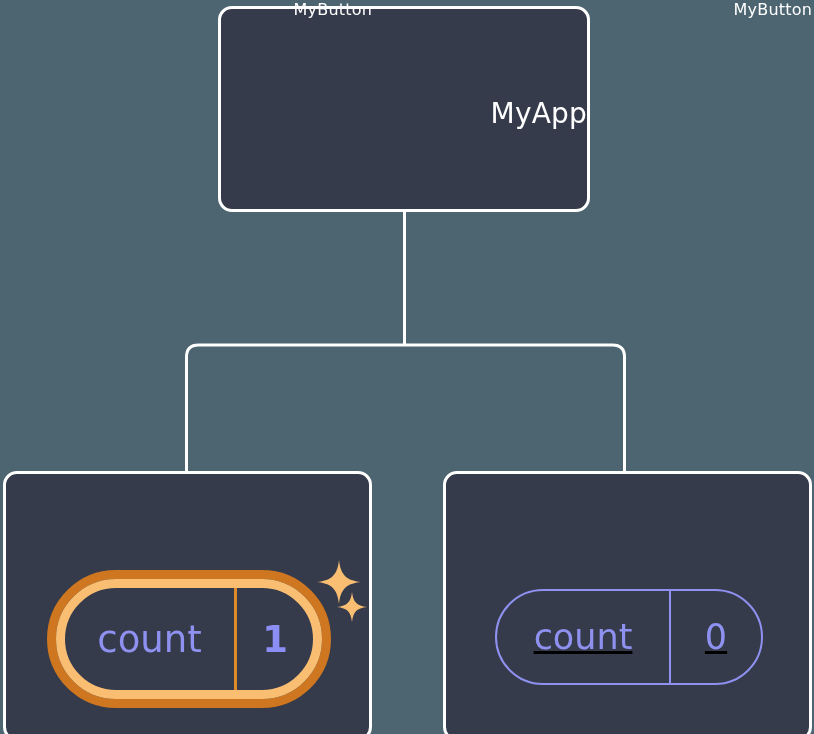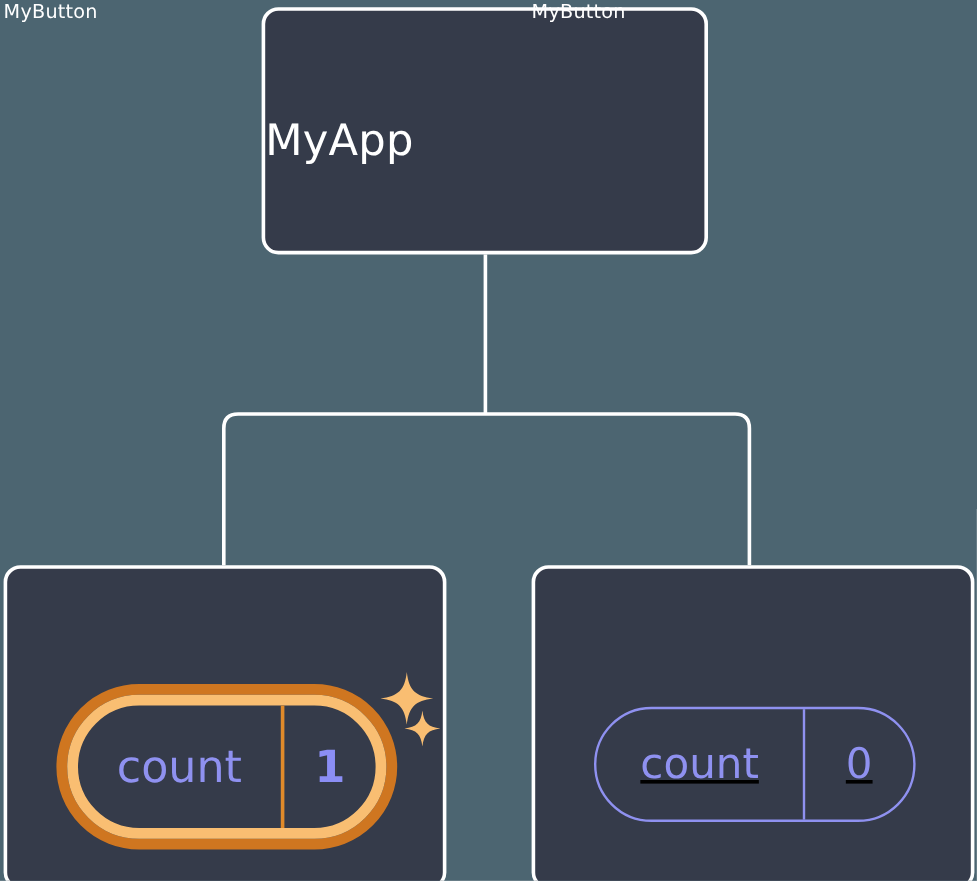--- a/index.html
+++ b/index.html
@@ -35,36 +35,36 @@
     position: absolute;
     box-sizing: border-box;
     background: #353b4a;
     border: 3px solid #ffffff;
     border-radius: 14px;
   }
   .node-title {
     position: absolute;
     left: 0;
     right: 0;
-    text-align: left;
+    text-align: right;
     color: #ffffff;
     font-weight: 400;
     letter-spacing: 0.2px;
     white-space: nowrap;
   }
 
   #node-myapp {
     left: 218px;
     top: 6px;
     width: 372px;
     height: 206px;
   }
   #node-myapp .node-title {
     top: 88px;
-    font-size: 36px;
+    font-size: 28px;
   }
 
   #node-mybutton-left {
     left: 3px;
     top: 471px;
     width: 369px;
     height: 270px;
   }
   #node-mybutton-right {
     left: 443px;

